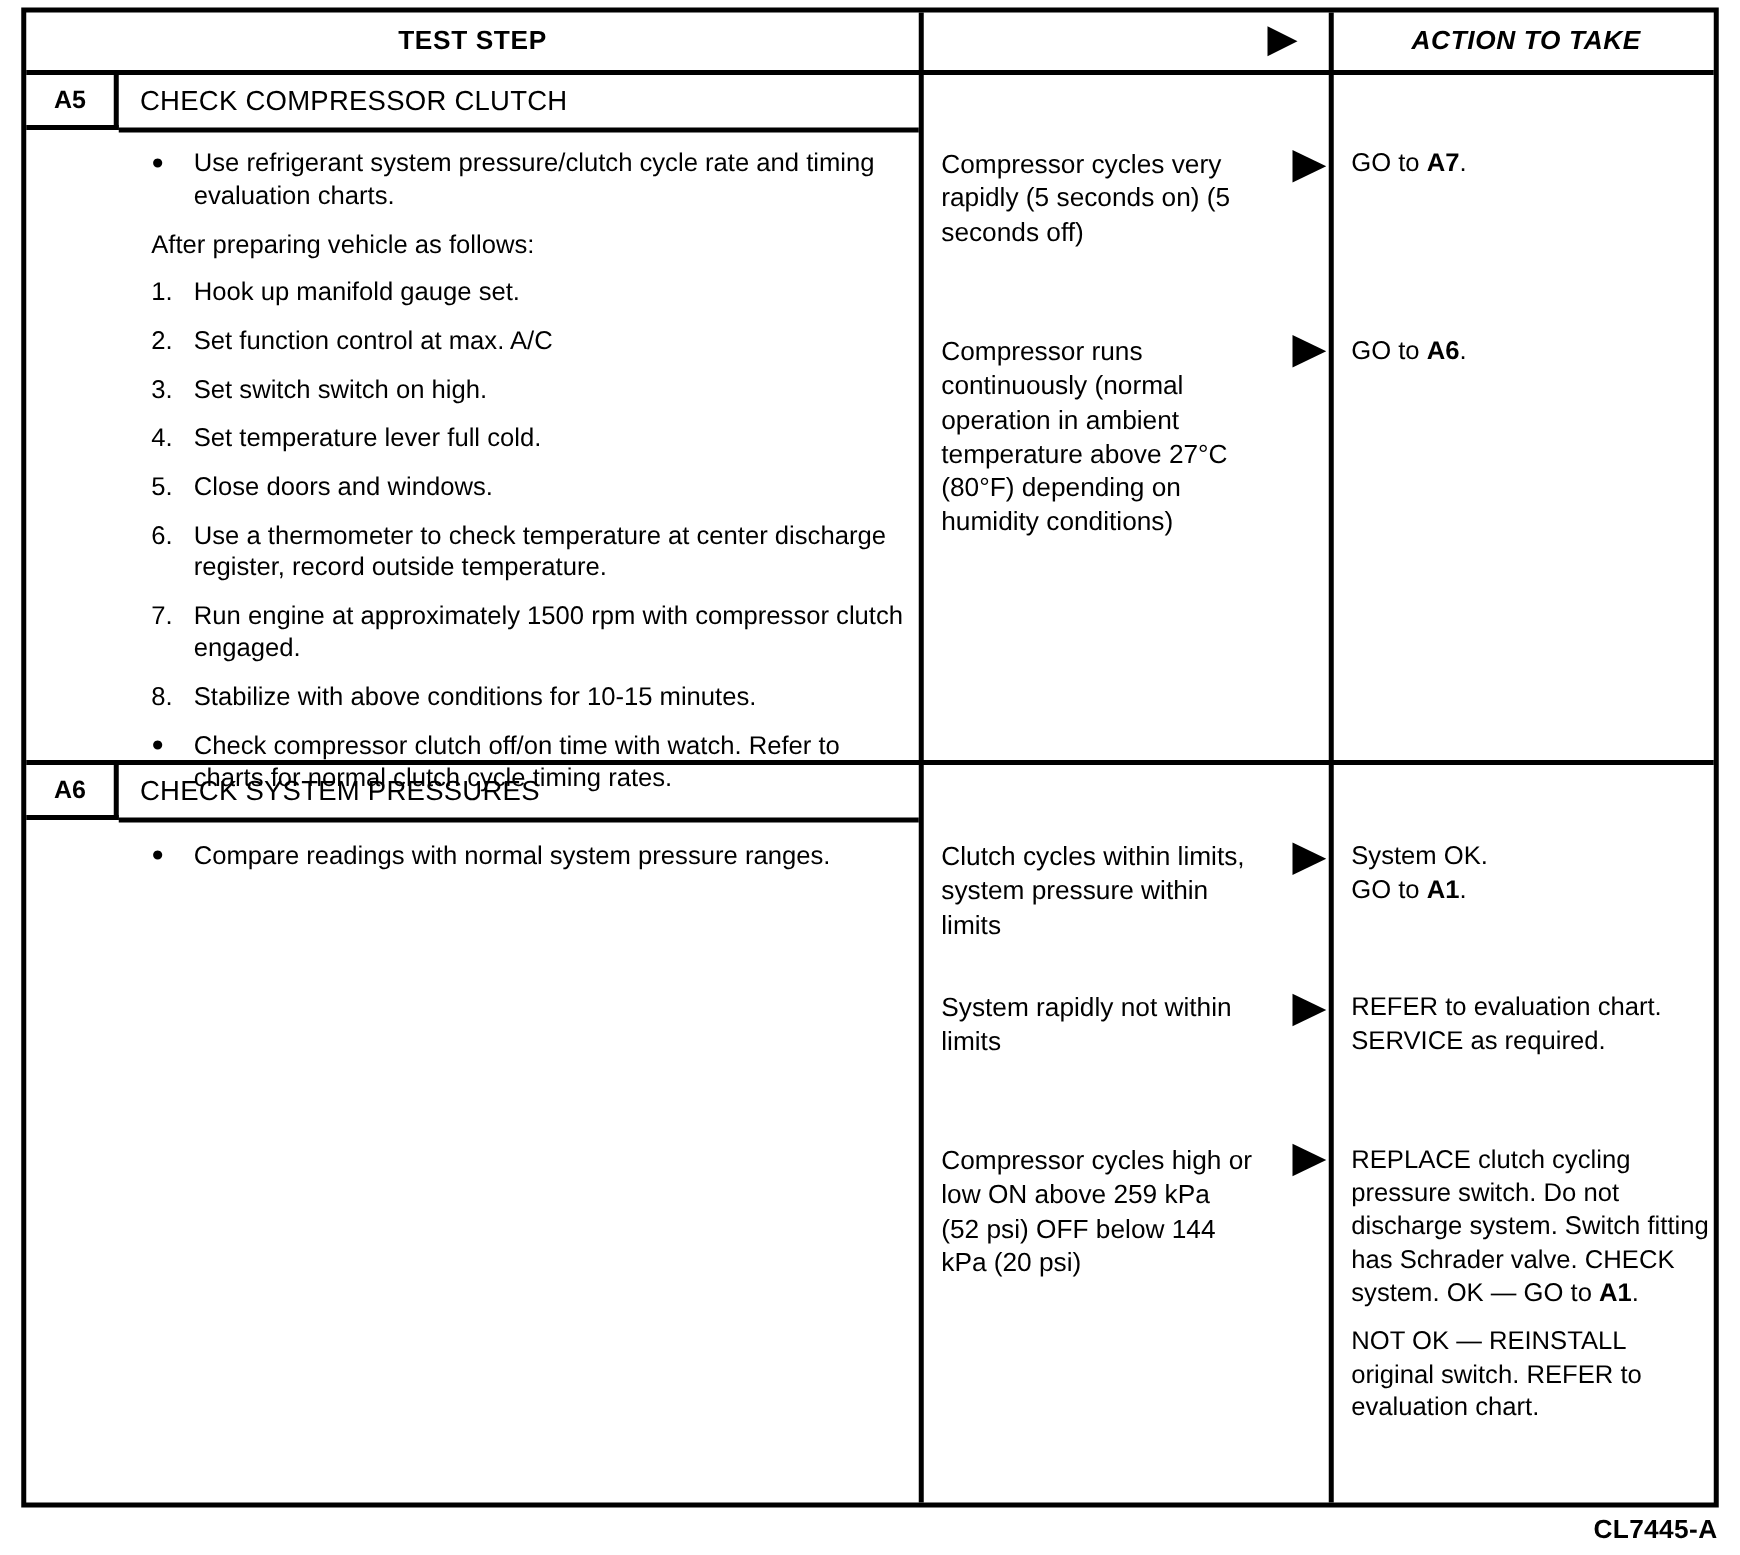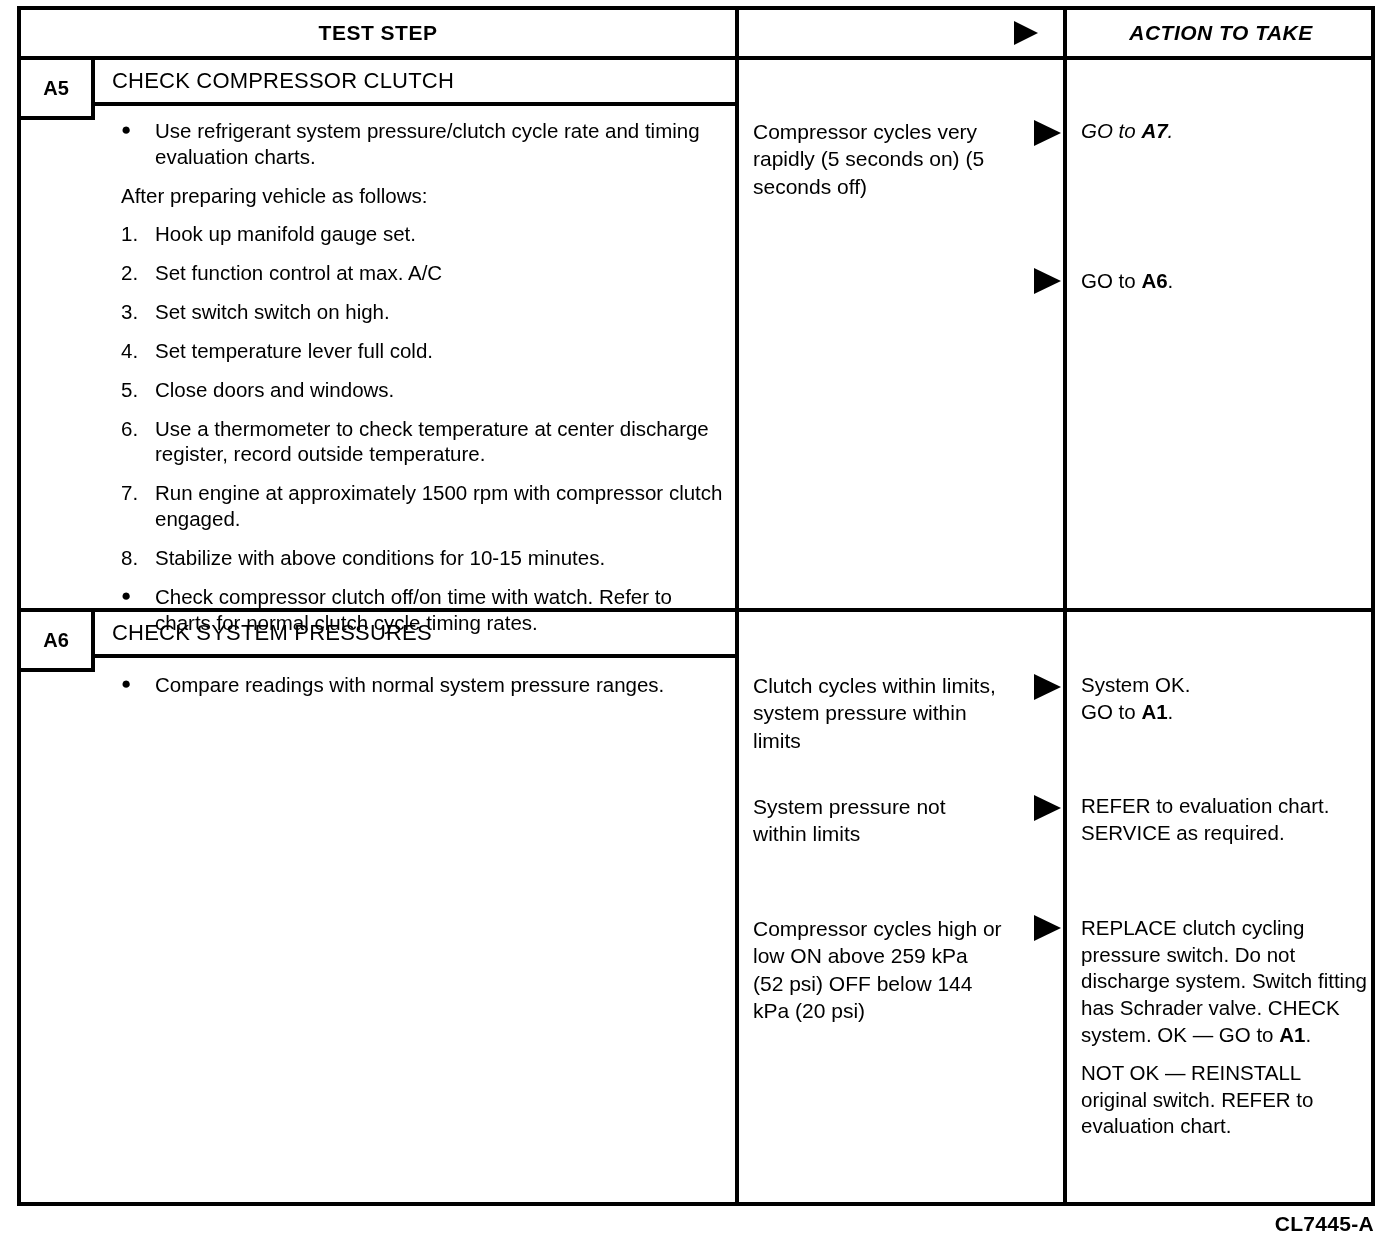--- a/index.html
+++ b/index.html
@@ -88,21 +88,21 @@
   
   .step-head {
     position: absolute;
     left: 0;
     height: 46px;
     width: 714px;
   }
   .step-head .box-id {
     position: absolute;
     left: 0; top: 0;
-    width: 74px; height: 60px;
+    width: 74px; height: 44px;
     border-right: 4px solid #000;
     border-bottom: 4px solid #000;
     display: flex; align-items: center; justify-content: center;
     font-weight: bold;
     font-size: 20px;
     text-align: center;
   }
   .step-head .box-title {
     position: absolute;
     left: 74px; top: 0;
@@ -245,24 +245,25 @@
         <span class="body-txt">Stabilize with above conditions for 10-15 minutes.</span>
       </div>
       <div class="li bullet">
         <span class="marker">●</span>
         <span class="body-txt">Check compressor clutch off/on time with watch. Refer to charts for normal clutch cycle timing rates.</span>
       </div>
     </div>
 
     <div class="result-block" style="top:108px;">Compressor cycles very rapidly (5 seconds on) (5 seconds off)</div>
     <div class="row-arrow" style="top:110px;"></div>
-    <div class="action-block" style="top:108px;font-style:italic;">
+    <div class="action-block" style="top:108px;">
       <div class="para">GO to <b>A7</b>.</div>
     </div>
 
+    <div class="result-block" style="top:258px;">Compressor runs continuously (normal operation in ambient temperature above 27°C (80°F) depending on humidity conditions)</div>
     <div class="row-arrow" style="top:258px;"></div>
     <div class="action-block" style="top:258px;">
       <div class="para">GO to <b>A6</b>.</div>
     </div>
 
     <div class="step-head" style="top:602px;">
       <div class="box-id">A6</div>
       <div class="box-title">CHECK SYSTEM PRESSURES</div>
     </div>
 
@@ -272,21 +273,21 @@
         <span class="body-txt">Compare readings with normal system pressure ranges.</span>
       </div>
     </div>
 
     <div class="result-block" style="top:662px;">Clutch cycles within limits, system pressure within limits</div>
     <div class="row-arrow" style="top:664px;"></div>
     <div class="action-block" style="top:662px;">
       <div class="para">System OK.<br>GO to <b>A1</b>.</div>
     </div>
 
-    <div class="result-block" style="top:783px;">System pressure not within limits</div>
+    <div class="result-block" style="top:783px;">System rapidly not within limits</div>
     <div class="row-arrow" style="top:785px;"></div>
     <div class="action-block" style="top:783px;">
       <div class="para">REFER to evaluation chart. SERVICE as required.</div>
     </div>
 
     <div class="result-block" style="top:905px;">Compressor cycles high or low ON above 259 kPa (52 psi) OFF below 144 kPa (20 psi)</div>
     <div class="row-arrow" style="top:905px;"></div>
     <div class="action-block" style="top:905px;">
       <div class="para">REPLACE clutch cycling pressure switch. Do not discharge system. Switch fitting has Schrader valve. CHECK system. OK — GO to <b>A1</b>.</div>
       <div class="para">NOT OK — REINSTALL original switch. REFER to evaluation chart.</div>

